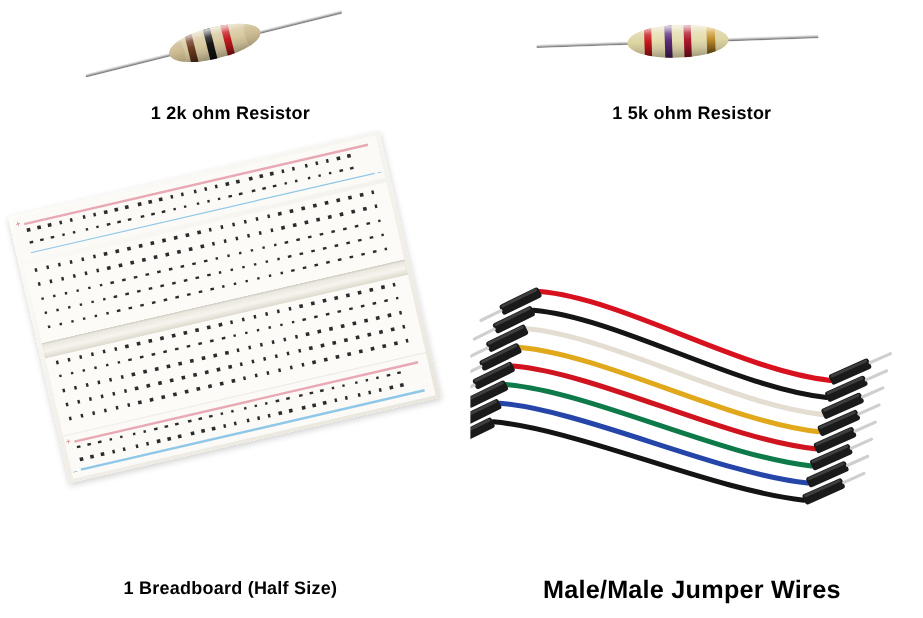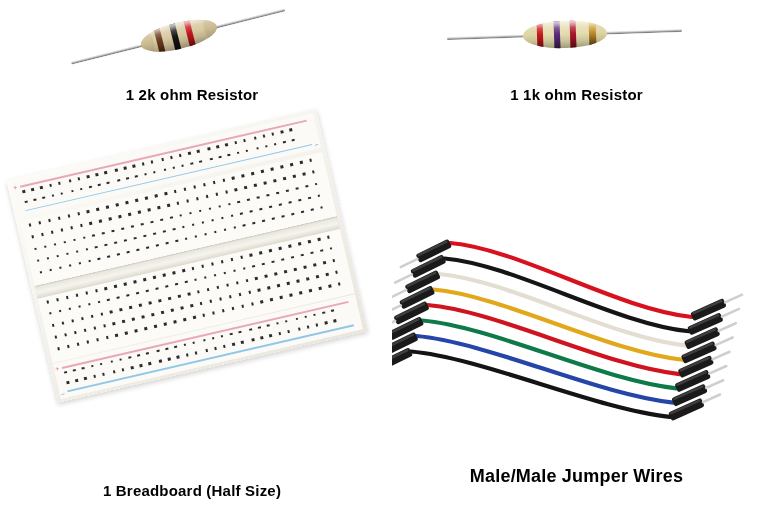--- a/index.html
+++ b/index.html
@@ -211,21 +211,21 @@
           </div>
           <div class="band" style="left:66px; width:7px; background:linear-gradient(to bottom,#e7c76a,#c5922b 45%,#8d6418);">
             <div class="bandsheen"></div>
           </div>
 
           <div class="sheen"></div>
         </div>
       </div>
     </div>
 
-    <div class="caption" style="left:0px; top:86px; width:385px; font-size:15px;">1 1k ohm Resistor</div>
+    <div class="caption" style="left:0px; top:86px; width:385px; font-size:15px;">1 5k ohm Resistor</div>
   </div>
 
   <div class="cell" style="left:0px; top:120px; width:384px; height:395px;">
 
     <div class="bb-wrap" style="left:28px; top:22px; width:318px; height:228px; transform:rotate(-13deg);">
       <div class="bb">
 
         <div class="rail" style="top:1.5%;">
           <div class="railline pos" style="top:14%;"></div>
           <div class="railline neg" style="bottom:14%;"></div>
@@ -786,16 +786,16 @@
             </g>
             <g transform="translate(277.95 191.82) rotate(-24)">
               <rect x="0" y="-4.6" width="36" height="9.2" rx="2.2" fill="#1a1a1a"></rect>
               <rect x="1.5" y="-4" width="33" height="2.4" rx="1" fill="rgba(255,255,255,0.16)"></rect>
               <rect x="35" y="-1.3" width="21" height="2.6" rx="1.1" fill="#cfcfcf"></rect>
             </g>
           </g>
         </svg>
     </div>
 
-    <div class="caption" style="left:0px; top:346px; width:385px; font-size:18px;">Male/Male Jumper Wires</div>
+    <div class="caption" style="left:0px; top:360px; width:385px; font-size:21px;">Male/Male Jumper Wires</div>
   </div>
 
 </div>
 
 </body></html>

